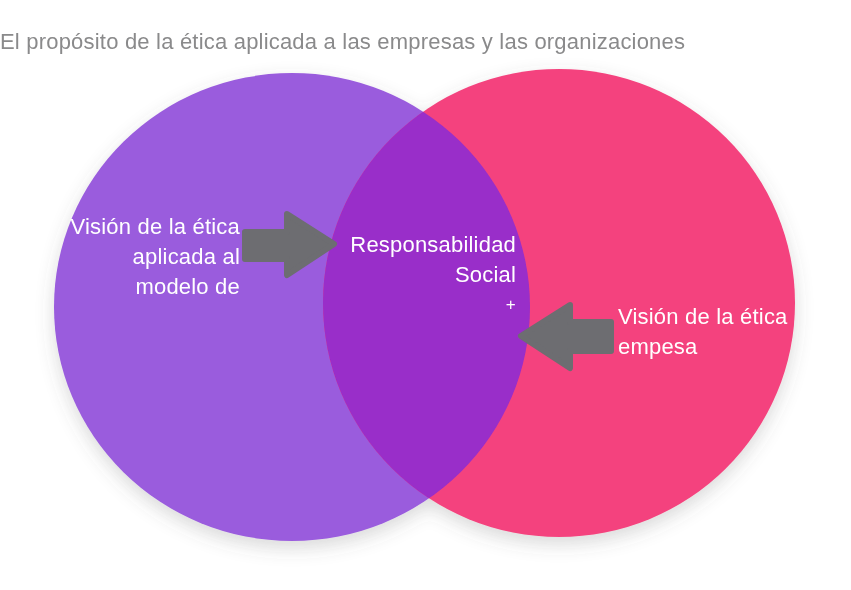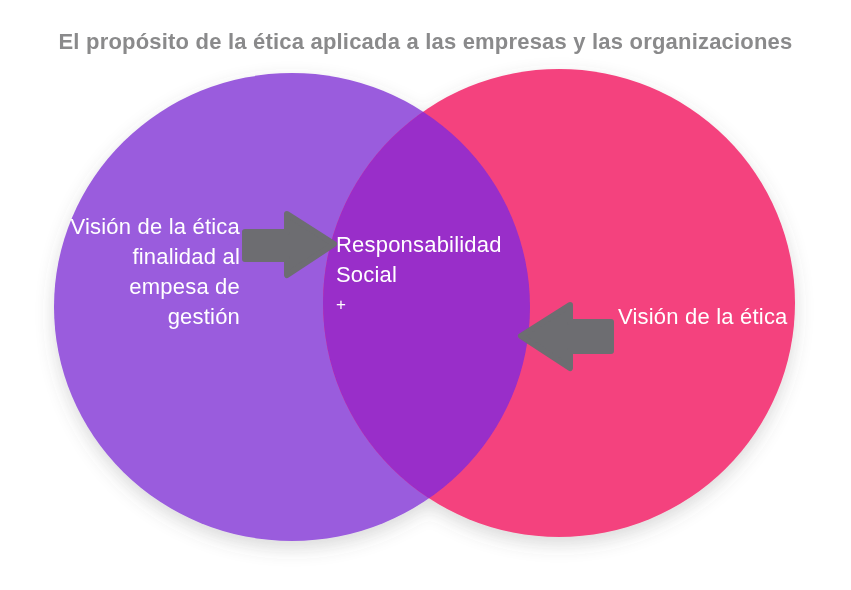--- a/index.html
+++ b/index.html
@@ -13,25 +13,24 @@
     width: 851px;
     height: 590px;
     background: #ffffff;
     overflow: hidden;
   }
   .title {
     position: absolute;
     top: 29px;
     left: 0;
     width: 851px;
-    text-align: center;
+    text-align: left;
     font-size: 22px;
     letter-spacing: 0.2px;
     color: #8a8a8b;
-    font-weight: bold;
   }
   svg.venn {
     position: absolute;
     top: 0;
     left: 0;
   }
   .label {
     position: absolute;
     color: #ffffff;
     font-size: 22px;
@@ -42,21 +41,21 @@
   .label-left {
     top: 212px;
     right: 611px;
     width: 240px;
     text-align: right;
   }
   .label-center {
     top: 230px;
     left: 336px;
     width: 180px;
-    text-align: left;
+    text-align: right;
   }
   .label-center .plus-line { font-size: 17px; }
   .label-right {
     top: 302px;
     left: 618px;
     width: 190px;
     text-align: left;
   }
 </style>
 </head>
@@ -86,28 +85,28 @@
 
     <path d="M245,232 L287,232 L287,214 L334,244 L287,275 L287,259 L245,259 Z" stroke-width="6" stroke-linejoin="round" fill="#6d6d71"></path>
     <path d="M245,232 L287,232 L287,214 L334,244 L287,275 L287,259 L245,259 Z" fill="none" stroke-width="6" stroke-linejoin="round" stroke="#6d6d71"></path>
 
     <path d="M611,322 L570,322 L570,305 L521,336 L570,368 L570,351 L611,351 Z" stroke-width="6" stroke-linejoin="round" fill="#6d6d71"></path>
     <path d="M611,322 L570,322 L570,305 L521,336 L570,368 L570,351 L611,351 Z" fill="none" stroke-width="6" stroke-linejoin="round" stroke="#6d6d71"></path>
   </svg>
 
   <div class="label label-left">
     <div class="line">Visión de la ética</div>
-    <div class="line">finalidad al</div>
-    <div class="line">empesa de</div>
-    <div class="line">gestión</div>
+    <div class="line">aplicada al</div>
+    <div class="line">modelo de</div>
   </div>
 
   <div class="label label-center">
     <div class="line">Responsabilidad</div>
     <div class="line">Social</div>
     <div class="line plus-line">+</div>
   </div>
 
   <div class="label label-right">
     <div class="line">Visión de la ética</div>
+    <div class="line">empesa</div>
   </div>
 
 </div>
 
 </body></html>

